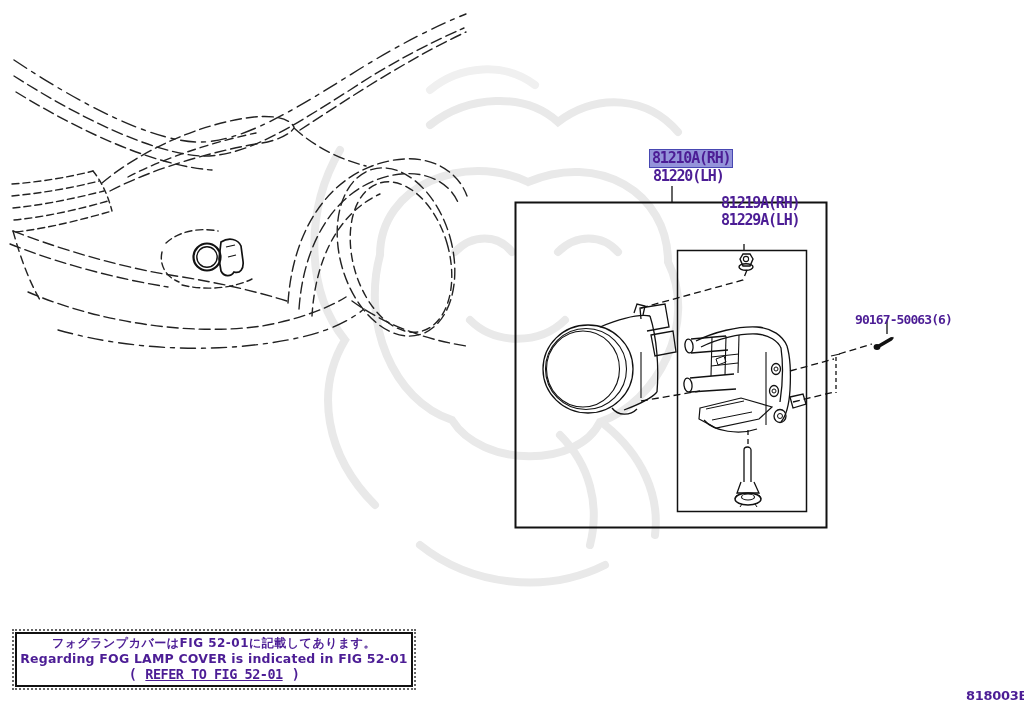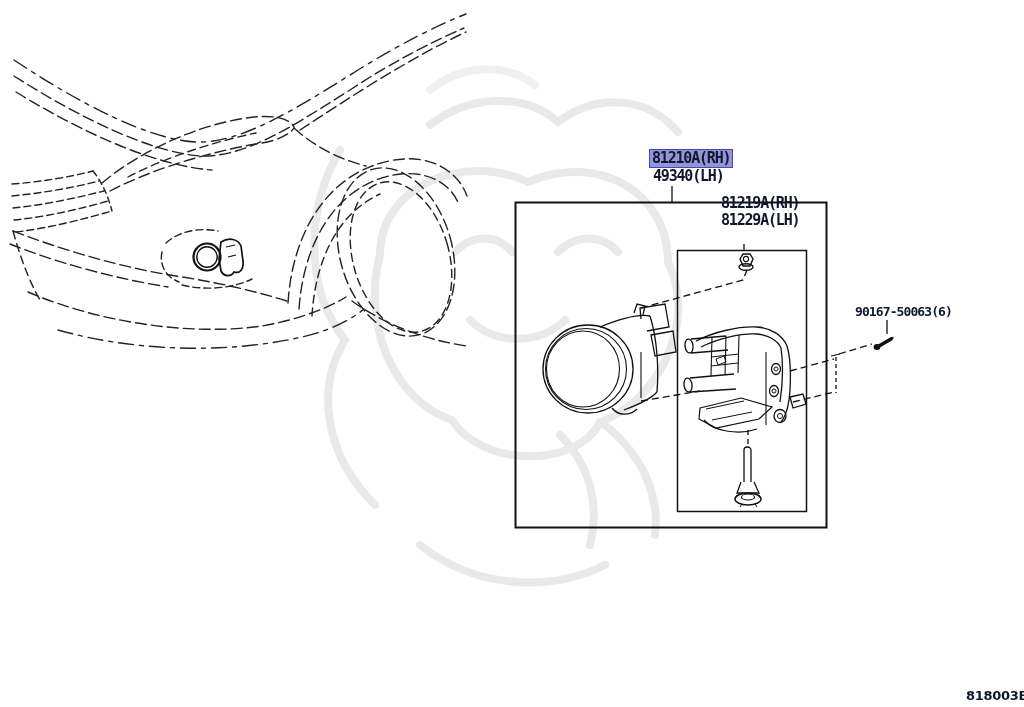--- a/index.html
+++ b/index.html
@@ -1,31 +1,31 @@
 <!DOCTYPE html>
 <html style="--highlight-bg: #9494da; --highlight-border: #4747b2; --line: #1a1a1a; --watermark: #e9e9e9;"><head>
 <meta charset="utf-8">
 <style>
   html,body{margin:0;padding:0;background:#fff;}
   .stage{
     position:relative;width:1024px;height:707px;background:#ffffff;
-    overflow:hidden;font-family:"DejaVu Sans Mono","Liberation Mono",monospace;color:#0f172a;
+    overflow:hidden;font-family:"DejaVu Sans Mono","Liberation Mono",monospace;color:#4c1d95;
   }
   .stage svg{position:absolute;left:0;top:0;}
   .plabel{
     position:absolute;font-weight:bold;font-size:15px;line-height:17px;
     letter-spacing:-1.2px;white-space:nowrap;z-index:5;
   }
   .plabel .hl{
     display:inline-block;background:var(--highlight-bg,#9494da);
     border:1.5px solid var(--highlight-border,#4747b2);
     padding:0 2px;margin-left:-4px;position:relative;left:0;
   }
   .plabel div{cursor:pointer;}
-  .plabel-sm{font-size:13px;letter-spacing:-0.9px;}
+  .plabel-sm{font-size:13px;letter-spacing:-0.9px;margin-top:8px;}
   .notebox{
     position:absolute;left:12px;top:629px;width:398px;
     border:2px dotted #666;padding:1px;z-index:5;background:transparent;
   }
   .notebox-inner{
     border:2px solid #111;padding:2px 3px 3px;text-align:center;background:transparent;
   }
   .note-jp{
     font-family:"DejaVu Sans","Liberation Sans",sans-serif;
     font-weight:bold;font-size:12px;line-height:15px;letter-spacing:0.5px;
@@ -193,28 +193,35 @@
       <path stroke-dasharray="7 4" d="M 790,371 L 834,359"></path>
       <path stroke-dasharray="7 4" d="M 793,402 L 834,392"></path>
       <path stroke-dasharray="4 3" d="M 836,357 L 836,393"></path>
       <path d="M 831,356 L 840,354" stroke-width="1.2"></path>
       <path stroke-dasharray="7 4" d="M 839,354 L 872,344"></path>
     </g>
   </svg>
 
   <div class="plabel" style="left:653px;top:149px;">
     <div class="hl">81210A(RH)</div>
-    <div>49340(LH)</div>
+    <div>81220(LH)</div>
   </div>
 
   <div class="plabel" style="left:721px;top:195px;">
     <div>81219A(RH)</div>
     <div>81229A(LH)</div>
   </div>
 
   <div class="plabel plabel-sm" style="left:855px;top:303px;">
     <div>90167-50063(6)</div>
   </div>
 
+  <div class="notebox">
+    <div class="notebox-inner">
+      <div class="note-jp">フォグランプカバーはFIG 52-01に記載してあります。</div>
+      <div class="note-en">Regarding FOG LAMP COVER is indicated in FIG 52-01</div>
+      <div class="note-refer"><span>(</span><span class="refer-main">REFER TO FIG 52-01</span><span>)</span></div>
+    </div>
+  </div>
 
   <div class="docnum">818003B</div>
 
 </div>
 
 </body></html>

